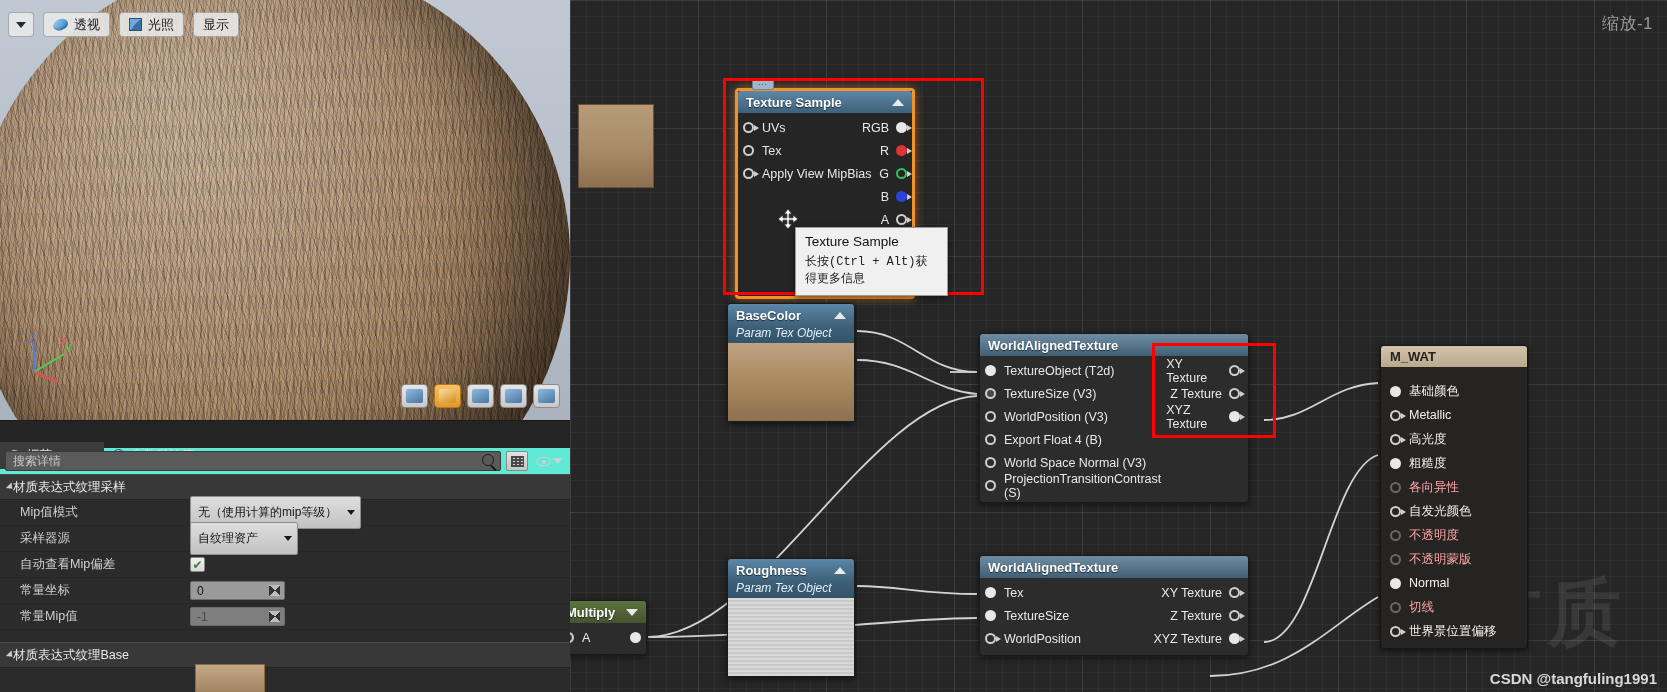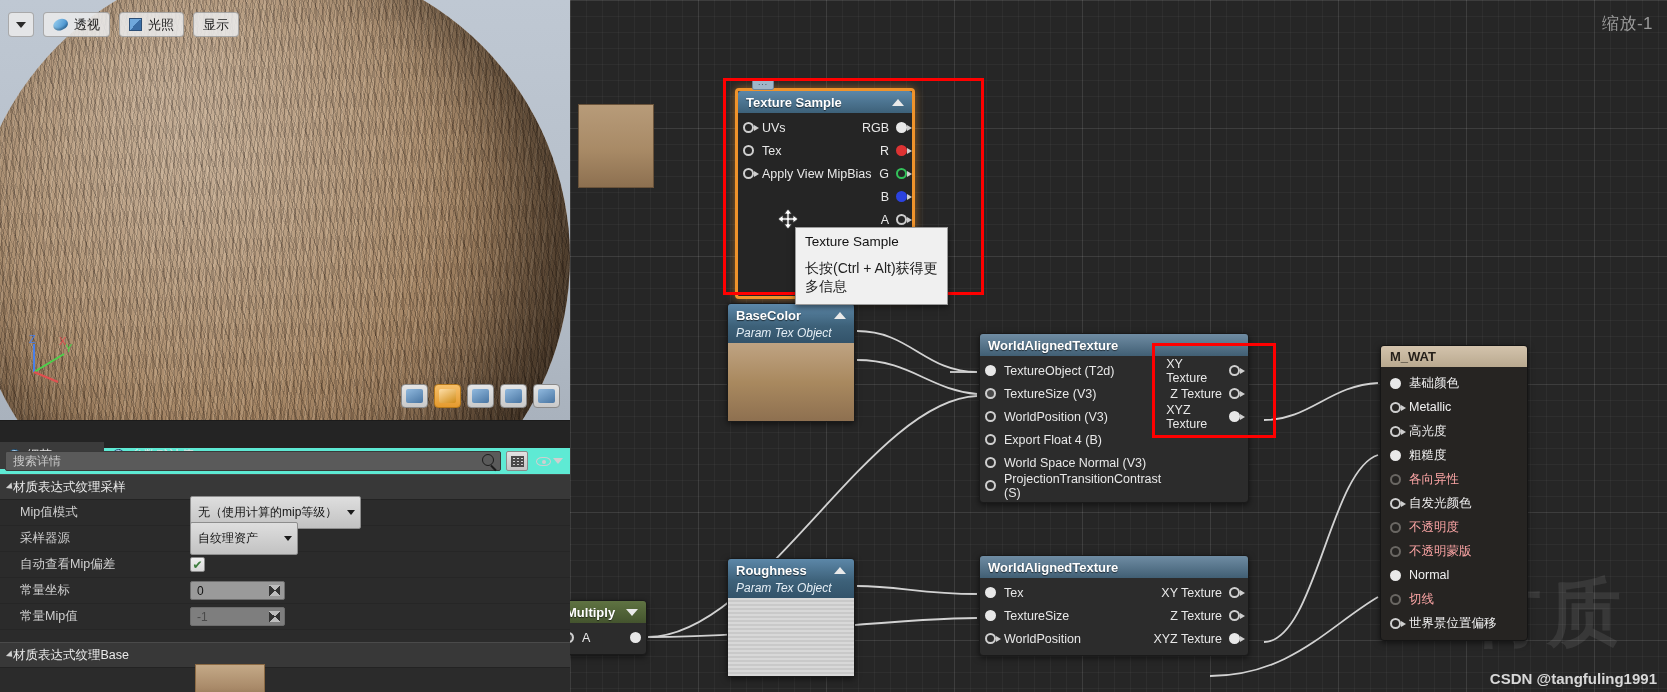--- a/index.html
+++ b/index.html
@@ -295,21 +295,21 @@
     position: absolute; left: 207px; top: 208px; width: 22px; height: 22px; z-index: 9;
   }
   
   #tooltip {
     position: absolute; left: 225px; top: 227px; width: 153px;
     background: #f0f0f0; border: 1px solid #9a9a9a;
     box-shadow: 0 2px 6px rgba(0,0,0,.5);
     padding: 6px 9px 8px 9px; z-index: 10;
   }
   #tooltip .tt-title { font-size: 13.5px; color: #111; font-weight: normal; }
-  #tooltip .tt-sub { font-size: 14px; color: #222; margin-top: 11px; }
+  #tooltip .tt-sub { font-size: 12px; color: #222; margin-top: 4px; font-family: Liberation Mono, monospace; }
 
   
   #node-basecolor { left: 157px; top: 303px; width: 128px; }
   #bc-preview { width: 100%; height: 78px; background: linear-gradient(#bfa382,#a9895f 50%,#8e7050); }
   
   #node-roughness { left: 157px; top: 558px; width: 128px; }
   #rg-preview { width:100%; height: 78px;
      background: repeating-linear-gradient(0deg, #d8d8d8 0 2px, #c9c9c9 2px 4px), linear-gradient(#dedede,#bdbdbd); }
   
   #node-multiply { left: -13px; top: 600px; width: 90px; }
@@ -745,21 +745,21 @@
             <span class="pin filled arrow"></span>
           </div>
         </div>
       </div>
     </div>
 
     <div class="node" id="node-mwat">
       <div class="mwat-head-real">
         <span>M_WAT</span>
       </div>
-      <div class="node-body" style="padding-top:4px">
+      <div class="node-body" style="padding-top:12px">
         <div class="mrow">
           <span class="pin filled"></span>
           <span>基础颜色</span>
         </div>
         <div class="mrow">
           <span class="pin arrow"></span>
           <span>Metallic</span>
         </div>
         <div class="mrow">
           <span class="pin arrow"></span>

